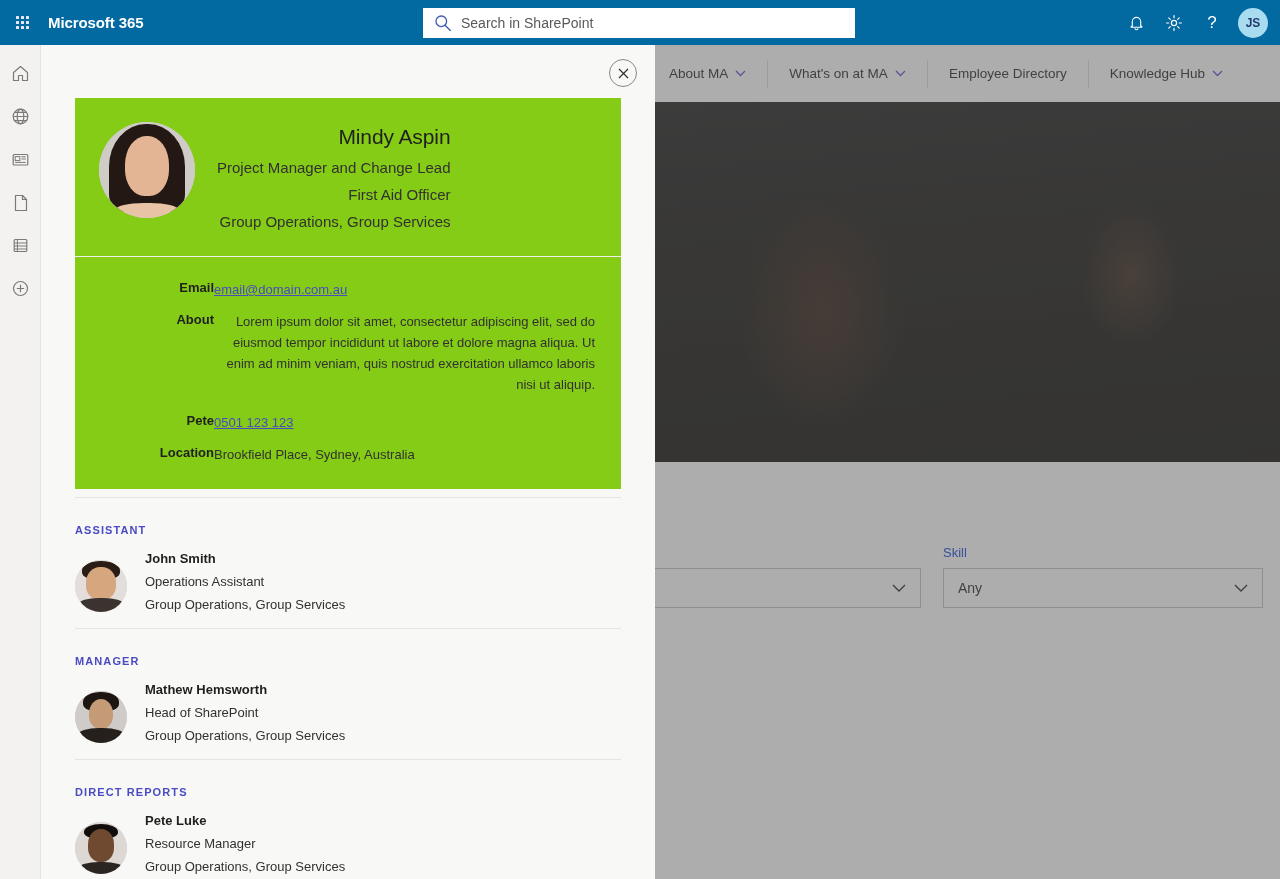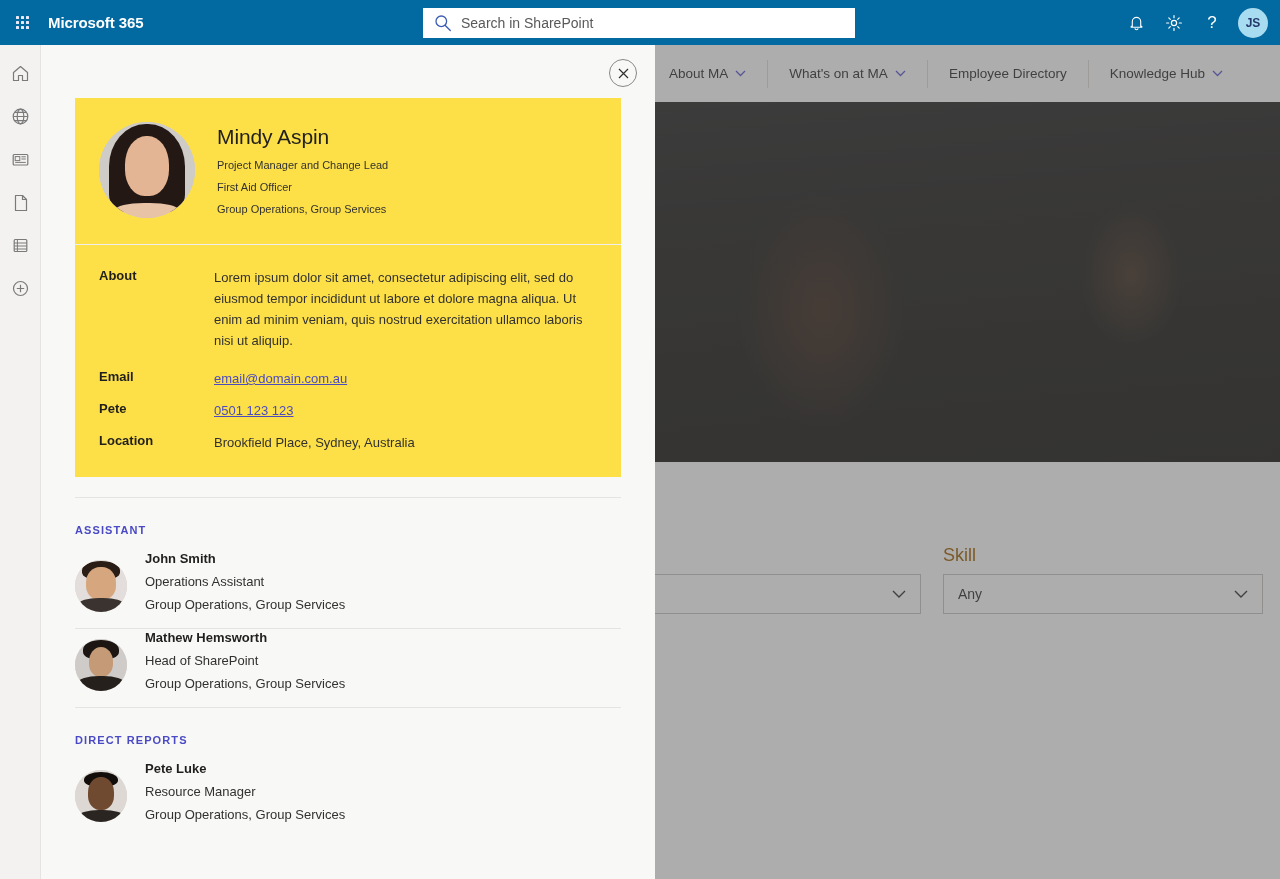--- a/index.html
+++ b/index.html
@@ -159,21 +159,21 @@
   .filters {
     position: absolute;
     top: 83px; left: 0;
     width: 1239px;
     display: flex;
     align-items: flex-end;
     gap: 22px;
     padding-left: 560px;
   }
   .field { display: flex; flex-direction: column; gap: 8px; }
-  .field-label { font-size: 18px; color: #a16207; }
+  .field-label { font-size: 13px; color: #1d4ed8; }
   .select {
     width: 320px; height: 40px;
     border: 1px solid #c9c6c4;
     background: #ffffff;
     display: flex; align-items: center;
     justify-content: space-between;
     padding: 0 14px;
     font-size: 14px;
     color: #323130;
     cursor: pointer;
@@ -248,39 +248,40 @@
     display: flex; align-items: center; justify-content: center;
     color: #323130;
     cursor: pointer;
   }
   .panel-scroll { position: absolute; top: 0; left: 0; width: 614px; height: 834px; }
 
   .pcard-main {
     position: absolute;
     top: 53px; left: 34px;
     width: 546px;
-    background: #fde047;
+    background: #84cc16;
+    text-align: right;
   }
   .pcard-head {
     display: flex;
     align-items: flex-start;
     padding: 24px 26px 26px 24px;
     border-bottom: 1px solid #efeeed;
   }
   .big-photo {
     width: 96px; height: 96px;
     border-radius: 50%;
     background: #cfcbc7;
     overflow: hidden;
     position: relative;
     flex: 0 0 96px;
   }
   .head-txt { padding-left: 22px; padding-top: 3px; }
   .p-name { font-size: 21px; color: #201f1e; letter-spacing: -0.1px; }
-  .p-line { font-size: 11px; color: #323130; margin-top: 10px; }
+  .p-line { font-size: 15px; color: #323130; margin-top: 10px; }
 
   .pcard-body { padding: 22px 26px 24px 24px; }
   .row { display: flex; margin-bottom: 11px; }
   .row:last-child { margin-bottom: 0; }
   .row-label {
     flex: 0 0 115px;
     font-size: 13px;
     font-weight: bold;
     color: #201f1e;
     padding-top: 1px;
@@ -454,27 +455,27 @@
         </div>
         <div class="head-txt">
           <div class="p-name">Mindy Aspin</div>
           <div class="p-line">Project Manager and Change Lead</div>
           <div class="p-line">First Aid Officer</div>
           <div class="p-line">Group Operations, Group Services</div>
         </div>
       </div>
 
       <div class="pcard-body">
+        <div class="row">
+          <div class="row-label">Email</div>
+          <div class="row-val"><a href="#">email@domain.com.au</a></div>
+        </div>
         <div class="row about">
           <div class="row-label">About</div>
           <div class="row-val">Lorem ipsum dolor sit amet, consectetur adipiscing elit, sed do eiusmod tempor incididunt ut labore et dolore magna aliqua. Ut enim ad minim veniam, quis nostrud exercitation ullamco laboris nisi ut aliquip.</div>
-        </div>
-        <div class="row">
-          <div class="row-label">Email</div>
-          <div class="row-val"><a href="#">email@domain.com.au</a></div>
         </div>
         <div class="row">
           <div class="row-label">Pete</div>
           <div class="row-val"><a href="#">0501 123 123</a></div>
         </div>
         <div class="row">
           <div class="row-label">Location</div>
           <div class="row-val">Brookfield Place, Sydney, Australia</div>
         </div>
       </div>
@@ -498,20 +499,21 @@
             <div class="person-name">John Smith</div>
             <div class="person-line">Operations Assistant</div>
             <div class="person-line">Group Operations, Group Services</div>
           </div>
         </div>
       </div>
 
       <div class="panel-divider" style="margin-top:16px"></div>
 
       <div class="sec">
+        <div class="sec-title">MANAGER</div>
         <div class="person">
           <div class="person-photo">
             <span class="face">
               <span class="f-bg" style="background:#cfcbc8"></span>
               <span class="f-hair" style="left:15%;top:2%;width:70%;height:38%;background:#1c1512"></span>
               <span class="f-skin" style="left:26%;top:16%;width:48%;height:58%;background:#c49a77"></span>
               <span class="f-body" style="width:88%;height:28%;background:#26201d"></span>
             </span>
           </div>
           <div class="person-txt">

